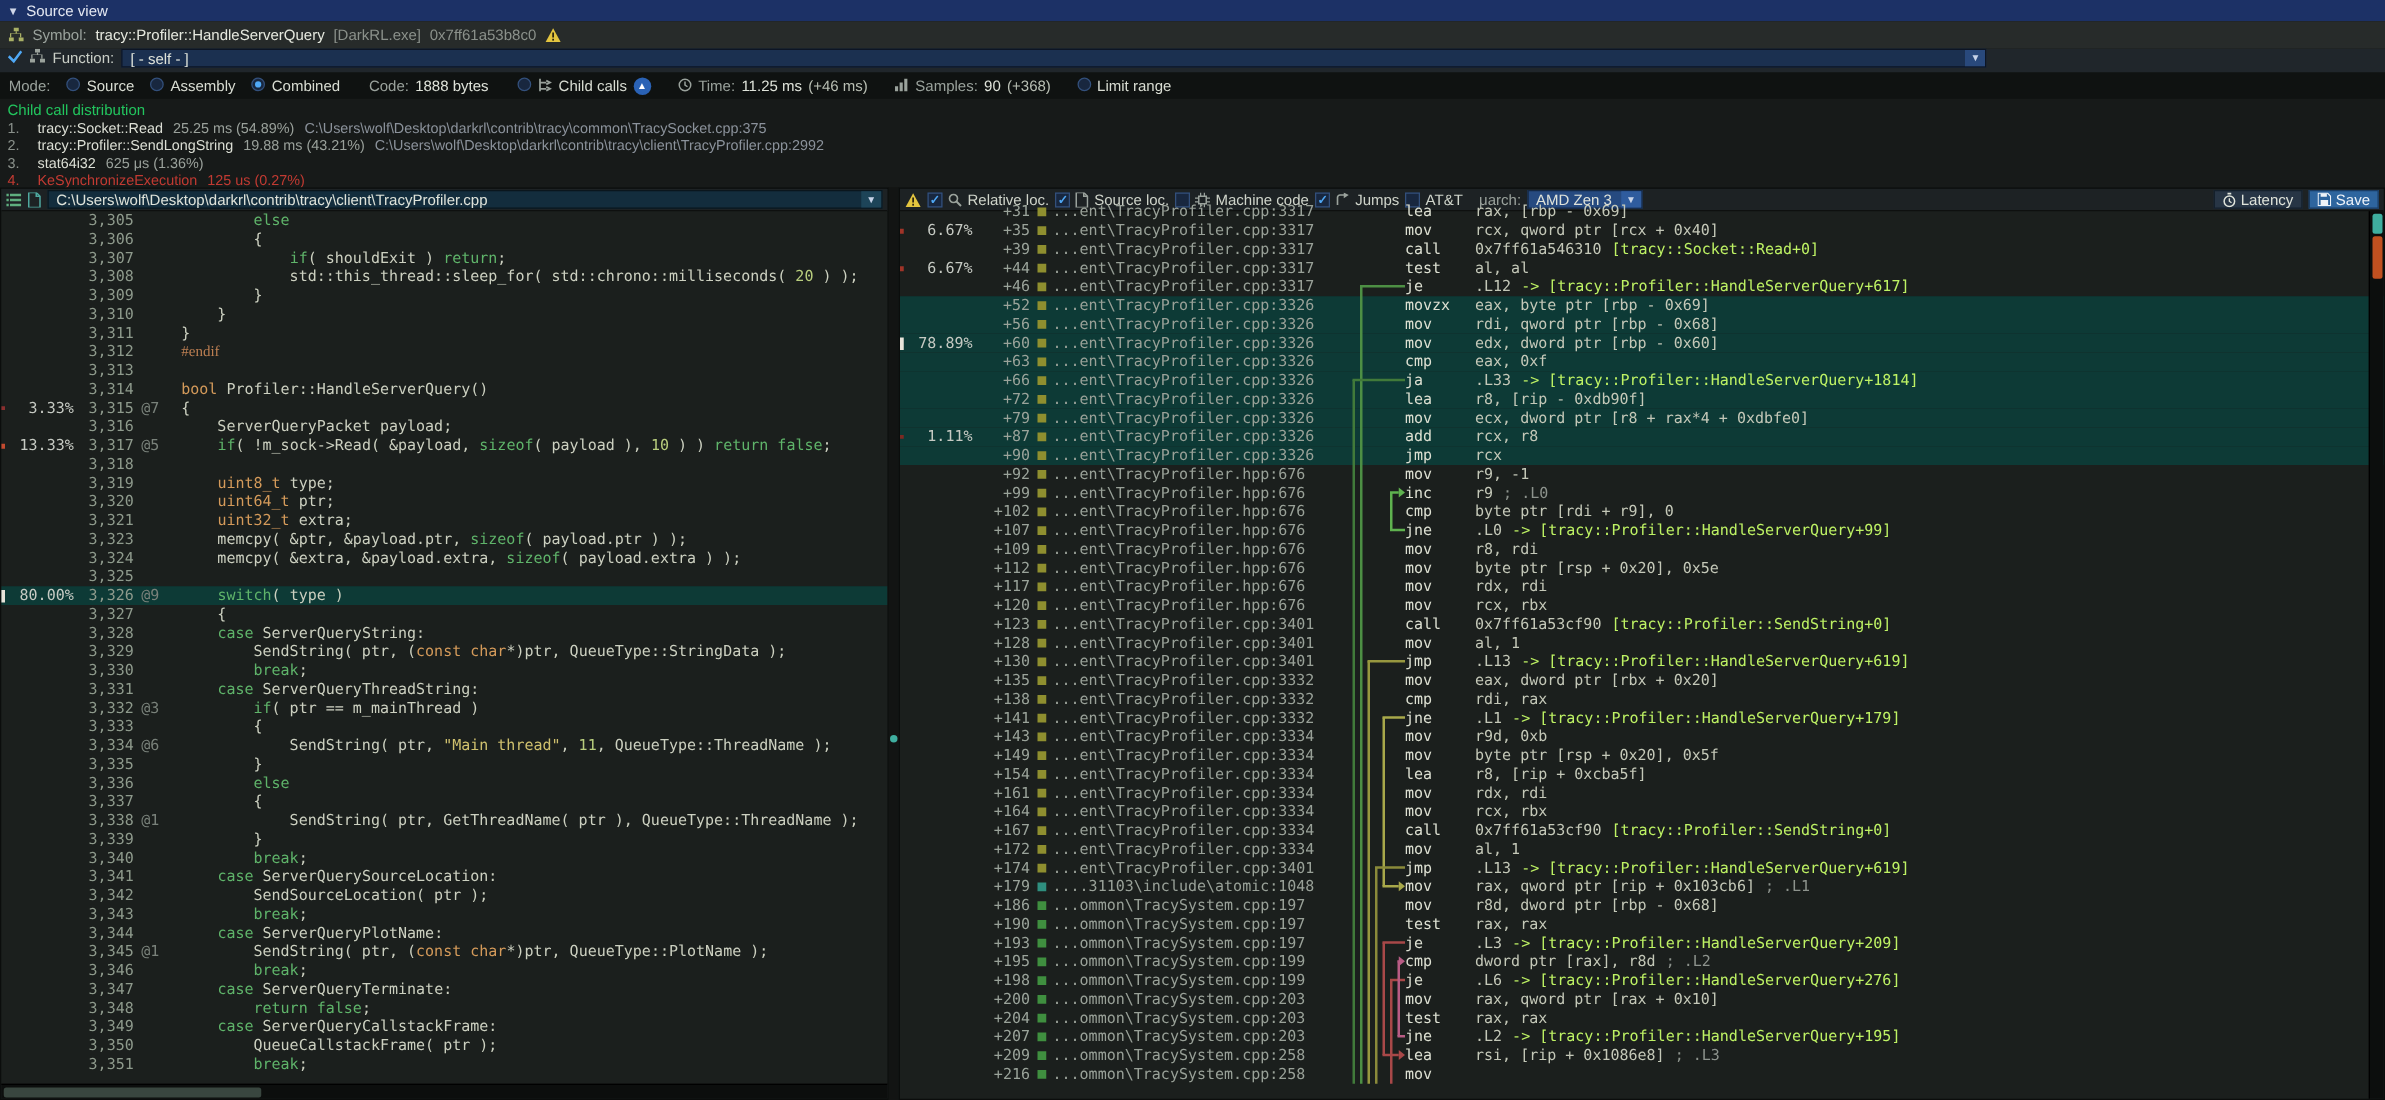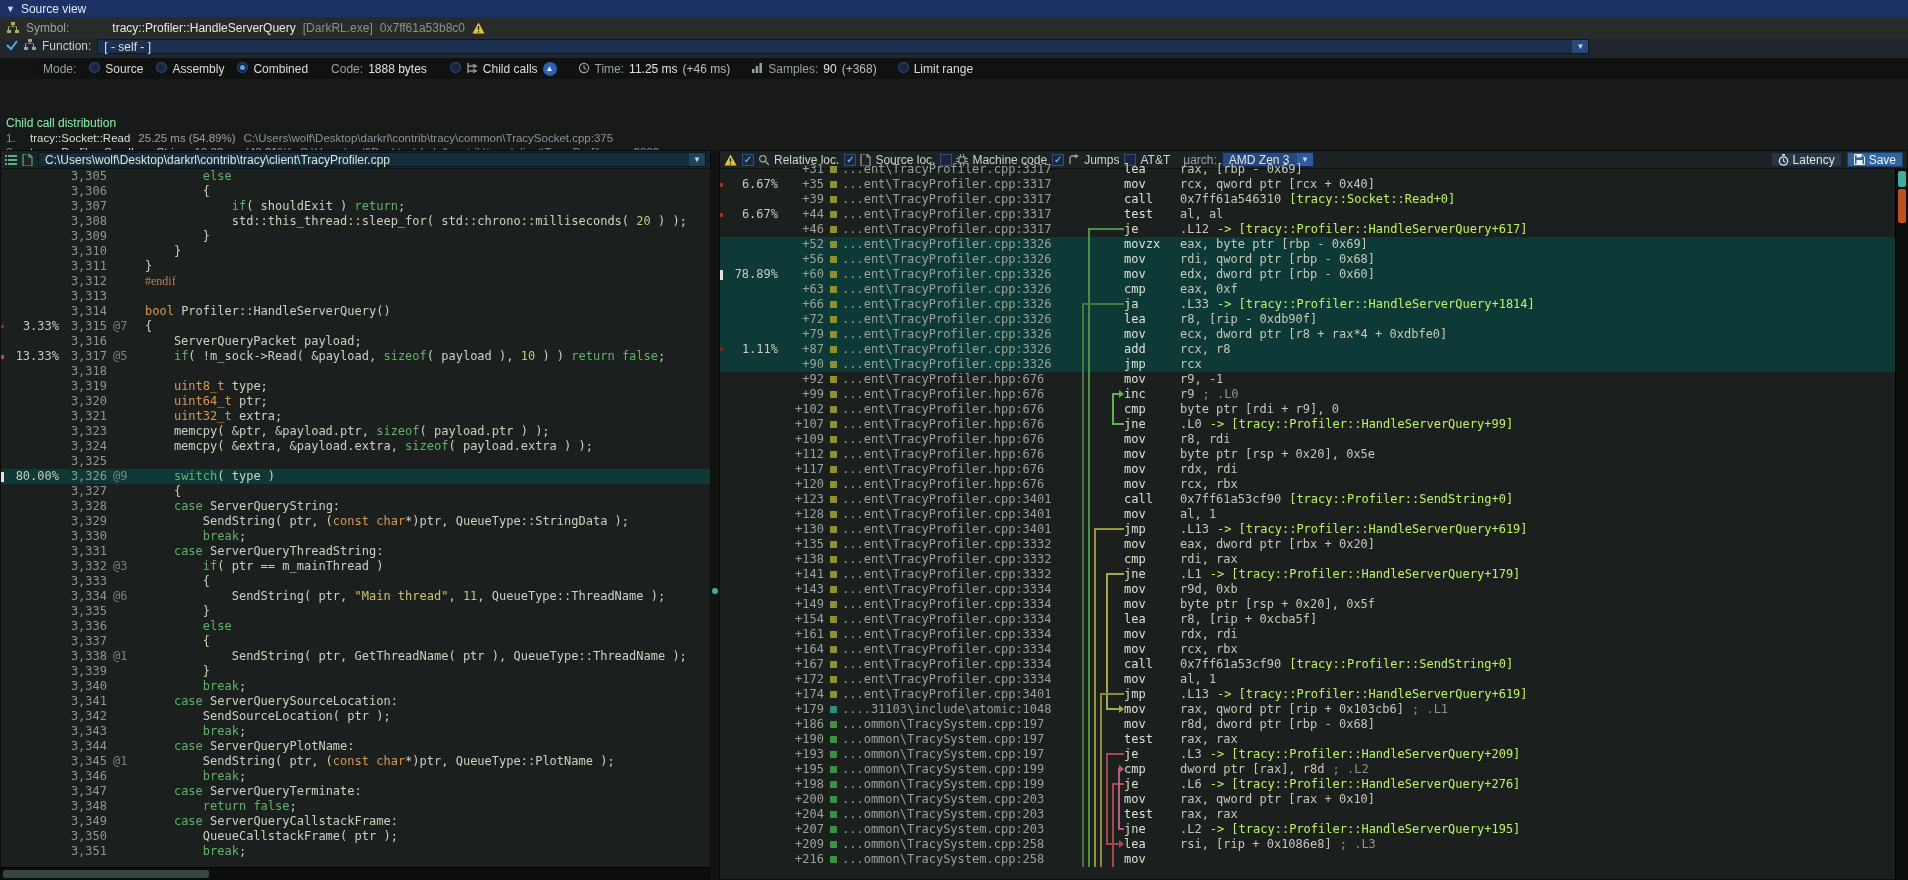--- a/index.html
+++ b/index.html
@@ -6,47 +6,47 @@
   html,body { width:1908px; height:880px; overflow:hidden; background:#121413;
     font-family:"Liberation Sans", sans-serif; font-size:12px; color:#d9ddd3; }
   svg { display:block; }
 
   
   .titlebar { height:17px; background:#1c3166; display:flex; align-items:center; padding:0 6px; gap:6px;
     color:#e4e8f2; font-size:12px; }
   .titlebar .caret { font-size:9px; color:#cfd6e8; }
   .symbolbar { height:22px; background:#272b2a; display:flex; align-items:center; padding:0 7px; gap:7px; }
   .symbolbar .lab { color:#9aa29c; }
-  .symbolbar .name { color:#e6e9df;margin-left:36px; }
+  .symbolbar .name { color:#e6e9df; }
   .symbolbar .dim { color:#8b918b; }
   .funcbar { height:19px; background:#20262b; display:flex; align-items:flex-start; padding:0 6px; gap:6px; }
   .funcbar .lab { color:#c9cec6; }
   .combo { background:#1b3050; border:1px solid #0d1524; height:15px; display:flex; align-items:center; }
   .combo .ctext { flex:1; padding:0 6px; color:#dfe3da; white-space:nowrap; overflow:hidden; }
   .combo .carrow { width:16px; height:100%; background:#29497c; color:#c7d3e8; font-size:8px;
     display:flex; align-items:center; justify-content:center; }
   .func-combo { width:1492px; }
-  .modebar { height:21px; background:#0f1211; display:flex; align-items:center; padding:0 7px; gap:13px;margin-left:36px; }
+  .modebar { height:21px; background:#0f1211; display:flex; align-items:center; padding:0 7px; gap:13px; }
   .modebar .lab { color:#9aa29c; }
   .mgroup { display:flex; gap:5px; }
   .rd { width:11px; height:11px; border-radius:50%; background:#18273f; border:1px solid #33507c;
     display:inline-flex; align-items:center; justify-content:center; }
   .rd.on::after { content:""; width:5px; height:5px; border-radius:50%; background:#4fa8f5; }
   .cb { width:12px; height:12px; background:#18273f; border:1px solid #33507c;
     display:inline-flex; align-items:center; justify-content:center; color:transparent; font-size:10px; }
   .cb.on { color:#4fa8f5; }
   .cb.on::after { content:"✓"; font-weight:bold; }
   .circle-btn { width:14px; height:14px; border-radius:50%; background:#2a62b5; color:#fff;
     display:inline-flex; align-items:center; justify-content:center; font-size:8px; }
   .val { color:#dfe3da; }
   .delta { color:#b9bfb4; }
 
   
   .childarea { height:71px; background:#171a19; padding:2px 0 0 6px; overflow:hidden; }
-  .cc-title { height:15px; line-height:15px; color:#86efac;margin-top:35px; }
+  .cc-title { height:15px; line-height:15px; color:#22c55e; }
   .cc-row { height:14px; line-height:14px; display:flex; gap:8px; white-space:nowrap; font-size:11.5px; }
   .cc-idx { color:#8a918b; width:16px; }
   .cc-name { color:#dcdfd5; }
   .cc-time { color:#9aa19b; }
   .cc-loc { color:#8b929b; }
   .cc-row.red .cc-idx, .cc-row.red .cc-name, .cc-row.red .cc-time { color:#c23a32; }
 
   
   .panes { height:730px; display:flex; position:relative; }
   .pane { background:#1b1f1d; border:1px solid #0b0d0c; overflow:hidden; position:relative; }

